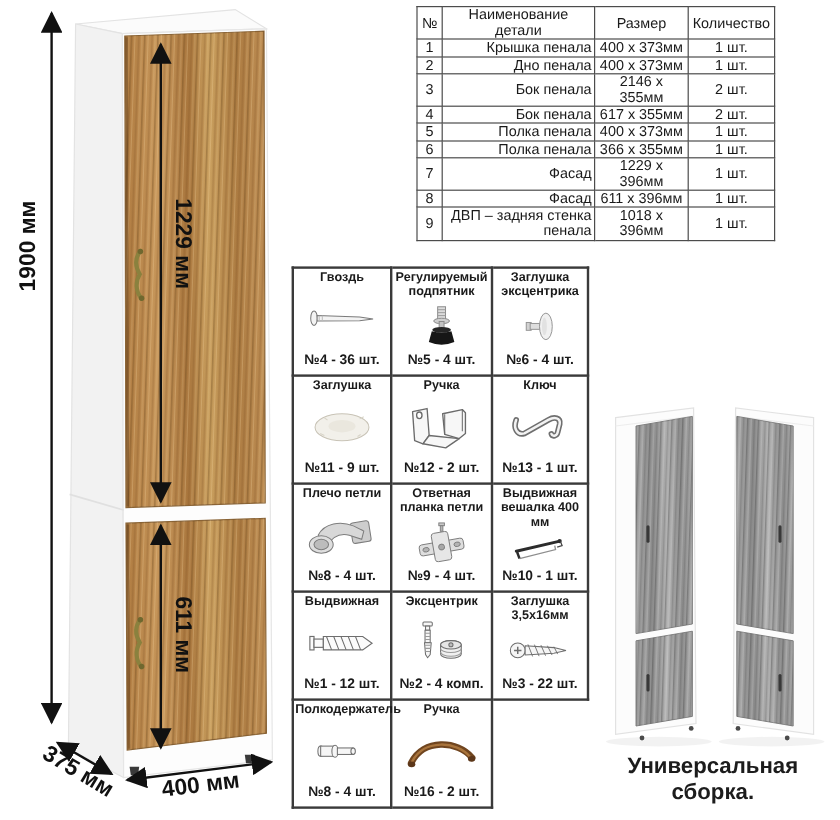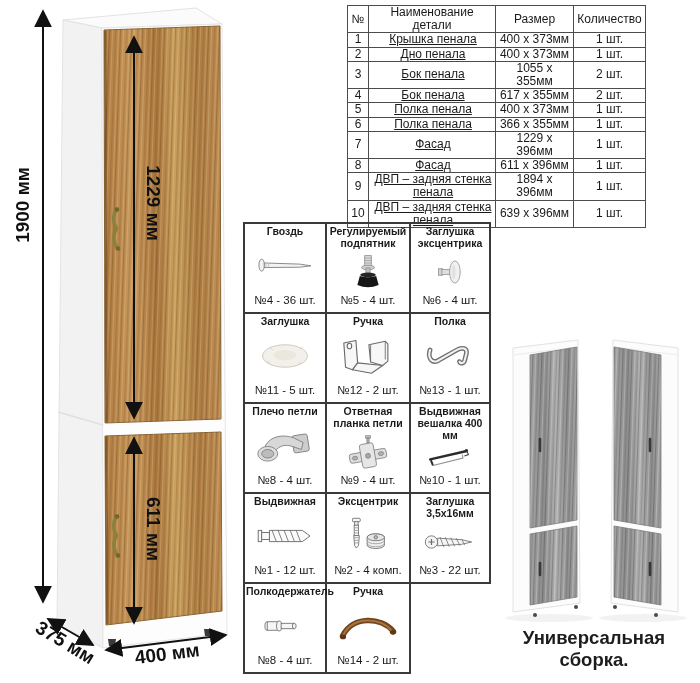--- a/index.html
+++ b/index.html
@@ -5,33 +5,33 @@
   html,body{margin:0;padding:0;}
   body{width:700px;height:683px;position:relative;background:#ffffff;overflow:hidden;
        font-family:"Liberation Sans", sans-serif;color:#1a1a1a;}
   .abs{position:absolute;}
 
   
   table.parts{border-collapse:collapse;table-layout:fixed;width:298px;font-size:12px;line-height:1.1;}
   table.parts th, table.parts td{border:1px solid #4c4c4c;padding:0 2px;vertical-align:middle;}
   table.parts th{font-weight:normal;text-align:center;height:14px;}
   table.parts td{height:13px;text-align:center;}
-  table.parts td.nm{text-align:center;padding-left:4px;text-decoration:underline;}
+  table.parts td.nm{text-align:right;padding-left:4px;}
   col.c-num{width:21px;} col.c-name{width:127px;} col.c-size{width:78px;} col.c-qty{width:72px;}
 
   
   table.hw{border-collapse:collapse;table-layout:fixed;width:246px;}
   table.hw td{border:2px solid #3a3a3a;height:84px;padding:2px 1px;vertical-align:top;}
   table.hw td.empty{border:none;background:#fff;}
   col.h1{width:82px;} col.h2{width:84px;} col.h3{width:80px;}
   .hw-cell{display:flex;flex-direction:column;height:80px;}
   .hw-title{font-weight:bold;font-size:10.5px;line-height:1.12;text-align:center;}
   .hw-icon{flex:1;display:flex;align-items:center;justify-content:center;min-height:0;}
   .hw-icon svg{display:block;max-height:100%;}
-  .hw-qty{font-weight:normal;font-size:11.5px;text-align:center;}
+  .hw-qty{font-weight:bold;font-size:11.5px;text-align:center;}
 
   
   .dim-text{font-weight:bold;font-size:19px;fill:#111;font-family:"Liberation Sans",sans-serif;}
 
   
   .caption{left:486px;top:627px;width:216px;text-align:center;font-weight:bold;font-size:18.5px;color:#1c1c1c;}
 </style>
 </head>
 <body>
 
@@ -121,21 +121,21 @@
       </tr>
   <tr>
         <td>2</td>
         <td class="nm">Дно пенала</td>
         <td>400 х 373мм</td>
         <td>1 шт.</td>
       </tr>
   <tr>
         <td>3</td>
         <td class="nm">Бок пенала</td>
-        <td>1055 х 355мм</td>
+        <td>2146 х 355мм</td>
         <td>2 шт.</td>
       </tr>
   <tr>
         <td>4</td>
         <td class="nm">Бок пенала</td>
         <td>617 х 355мм</td>
         <td>2 шт.</td>
       </tr>
   <tr>
         <td>5</td>
@@ -157,27 +157,21 @@
       </tr>
   <tr>
         <td>8</td>
         <td class="nm">Фасад</td>
         <td>611 х 396мм</td>
         <td>1 шт.</td>
       </tr>
   <tr>
         <td>9</td>
         <td class="nm">ДВП – задняя стенка пенала</td>
-        <td>1894 х 396мм</td>
-        <td>1 шт.</td>
-      </tr>
-  <tr>
-        <td>10</td>
-        <td class="nm">ДВП – задняя стенка пенала</td>
-        <td>639 х 396мм</td>
+        <td>1018 х 396мм</td>
         <td>1 шт.</td>
       </tr>
 </tbody>
   </table>
 
 <table class="hw abs" style="left:243px;top:222px">
   <colgroup>
       <col class="h1">
       <col class="h2">
       <col class="h3">
@@ -238,21 +232,21 @@
     <td>
           <div class="hw-cell">
       <div class="hw-title">Заглушка</div>
       <div class="hw-icon">
         <svg viewBox="0 0 70 44" width="66" height="38">
                 <ellipse cx="35" cy="22" rx="26" ry="13" fill="#f2f0ea" stroke="#c8c3b6"></ellipse>
                 <ellipse cx="35" cy="21" rx="13" ry="6" fill="#eae7de"></ellipse>
                 <path d="M14,28 l4,2 M52,14 l4,-2 M18,13 l3,2 M53,29 l-3,2" stroke="#d8d4c8" fill="none"></path>
               </svg>
       </div>
-      <div class="hw-qty">№11 - 5 шт.</div>
+      <div class="hw-qty">№11 - 9 шт.</div>
     </div>
         </td>
     <td>
           <div class="hw-cell">
       <div class="hw-title">Ручка</div>
       <div class="hw-icon">
         <svg viewBox="0 0 70 44" width="62" height="38">
                 <g fill="#f7f7f7" stroke="#6b6b6b" stroke-width="1.3" stroke-linejoin="round">
                   <path d="M7,7 L21,4 L23,30 L17,38 L9,35 Z"></path>
                   <ellipse cx="13.5" cy="10.5" rx="2.6" ry="3.2" fill="#fff"></ellipse>
@@ -261,21 +255,21 @@
                   <path d="M38,9.5 L38,29" stroke-width="1"></path>
                   <path d="M55,5 L55,26" stroke-width="1"></path>
                 </g>
               </svg>
       </div>
       <div class="hw-qty">№12 - 2 шт.</div>
     </div>
         </td>
     <td>
           <div class="hw-cell">
-      <div class="hw-title">Полка</div>
+      <div class="hw-title">Ключ</div>
       <div class="hw-icon">
         <svg viewBox="0 0 70 44" width="62" height="38">
                 <path d="M12,15 C9,23 13,30 20,28 L43,15 C49,11.5 55,13 54,19 L52,27 C51.4,30.5 47,31.5 46,28.5" fill="none" stroke="#6f6f6f" stroke-width="5.5" stroke-linecap="round" stroke-linejoin="round"></path>
                 <path d="M12,15 C9,23 13,30 20,28 L43,15 C49,11.5 55,13 54,19 L52,27 C51.4,30.5 47,31.5 46,28.5" fill="none" stroke="#f2f2f2" stroke-width="2.4" stroke-linecap="round"></path>
               </svg>
       </div>
       <div class="hw-qty">№13 - 1 шт.</div>
     </div>
         </td>
   </tr>
@@ -414,21 +408,21 @@
           <div class="hw-cell">
       <div class="hw-title">Ручка</div>
       <div class="hw-icon">
         <svg viewBox="0 0 70 44" width="64" height="40">
                 <path d="M7,33 C18,10 50,12 63,28" fill="none" stroke="#70451f" stroke-width="6" stroke-linecap="round"></path>
                 <path d="M8,31.5 C19,10.5 49,12.5 61,27" fill="none" stroke="#a9743c" stroke-width="2.2" stroke-linecap="round"></path>
                 <ellipse cx="7.5" cy="34" rx="3.4" ry="2.6" fill="#5c371a"></ellipse>
                 <ellipse cx="62.5" cy="29" rx="3.4" ry="2.6" fill="#5c371a"></ellipse>
               </svg>
       </div>
-      <div class="hw-qty">№14 - 2 шт.</div>
+      <div class="hw-qty">№16 - 2 шт.</div>
     </div>
         </td>
     <td class="empty"></td>
   </tr>
 </tbody>
   </table>
 
 <svg class="abs" style="left:497px;top:335px" width="198" height="292" viewBox="0 0 198 292">
   <defs>
     <linearGradient id="grayg" x1="0" y1="0" x2="1" y2="0">

